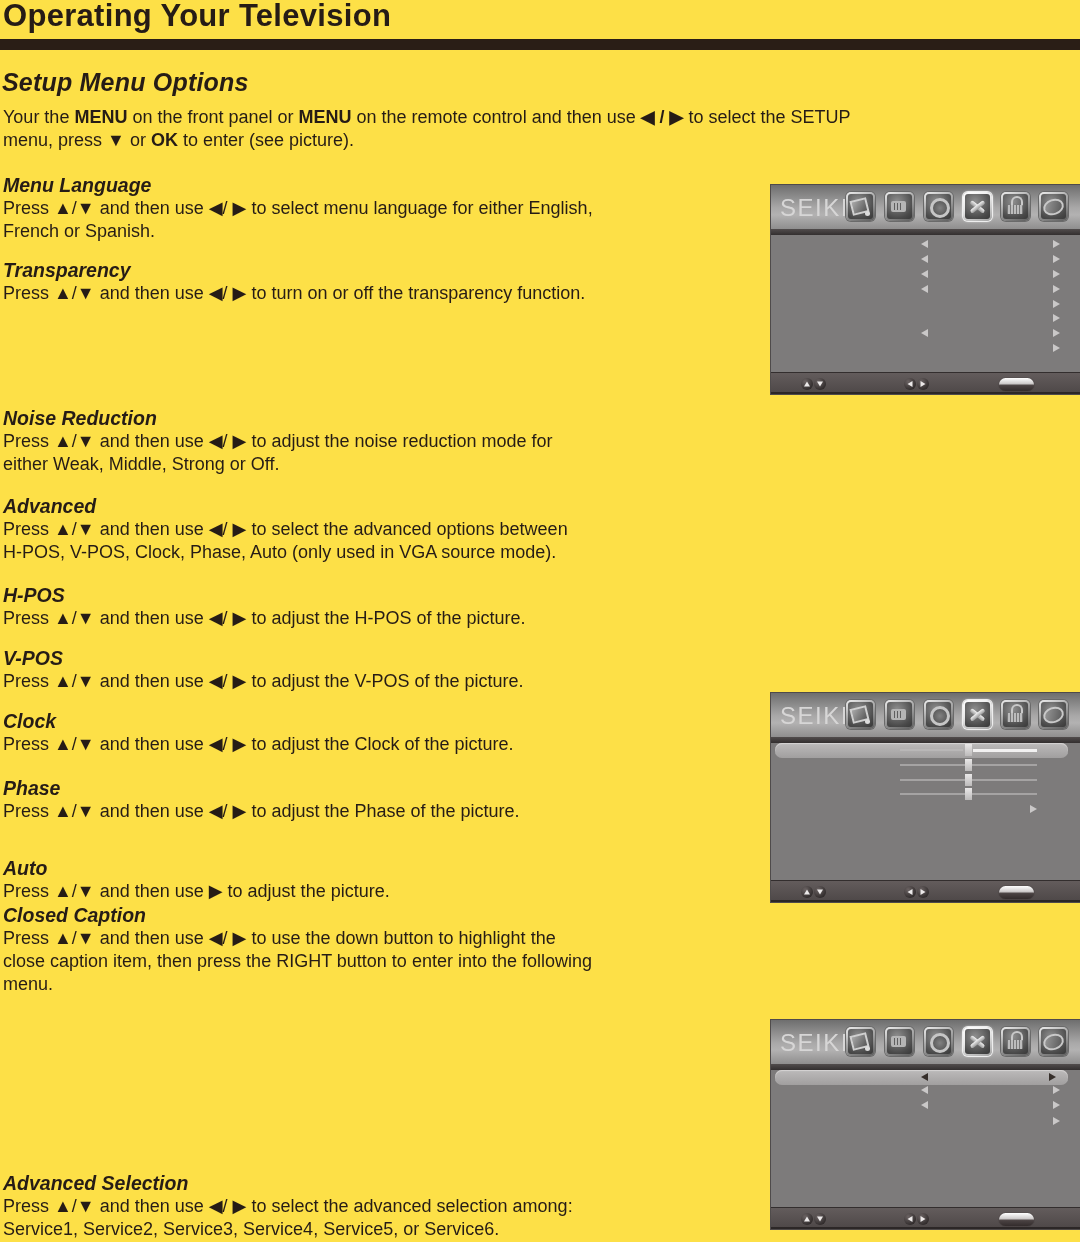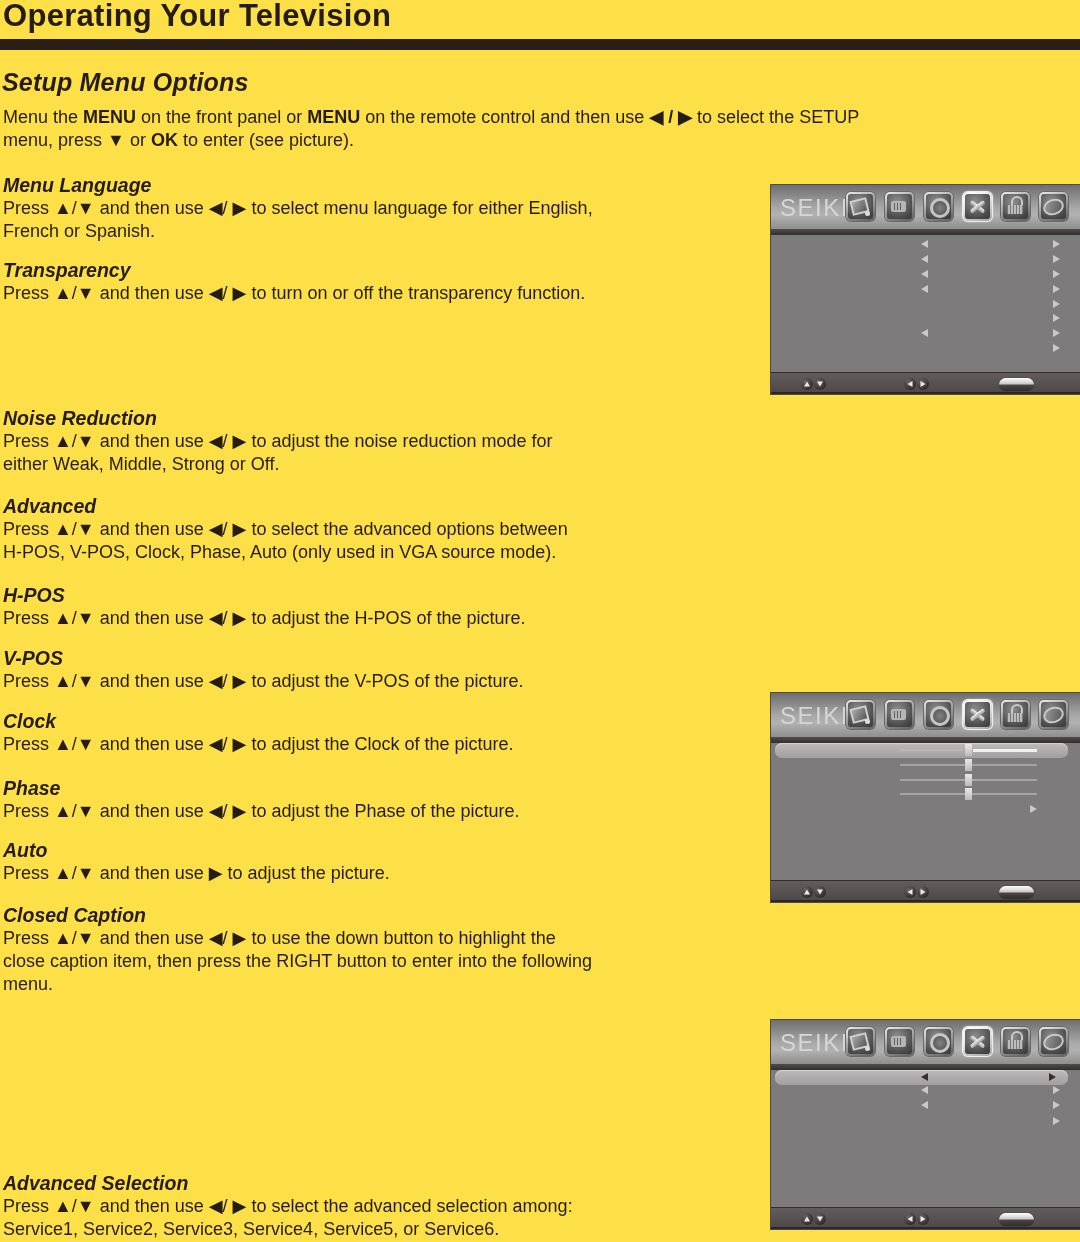--- a/index.html
+++ b/index.html
@@ -15,21 +15,21 @@
         font-weight:bold; font-style:italic; letter-spacing:0.2px; }
   .intro { position:absolute; left:3px; top:106px; width:1077px; margin:0;
            font-size:18px; line-height:23px; white-space:pre-line; }
   .intro b { font-weight:bold; }
   .sec { position:absolute; left:3px; width:780px; }
   .sec h3 { margin:0; font-size:19.5px; line-height:24px; font-weight:bold; font-style:italic; }
   .sec p  { margin:0; font-size:18px; line-height:23px; white-space:pre-line; }
   .sec.s0  { top:173px; }  .sec.s1  { top:258px; }  .sec.s2  { top:316px; }
   .sec.s3  { top:406px; }  .sec.s4  { top:494px; }  .sec.s5  { top:583px; }
   .sec.s6  { top:646px; }  .sec.s7  { top:709px; }  .sec.s8  { top:776px; }
-  .sec.s9  { top:838px; }  .sec.s10 { top:903px; }  .sec.s11 { top:1171px; }
+  .sec.s9  { top:856px; }  .sec.s10 { top:903px; }  .sec.s11 { top:1171px; }
 
   
   .tv { position:absolute; left:771px; width:356px; height:209px; background:#7d7b7b;
         box-shadow:0 0 0 1px #4f4b4b; }
   .tv.t1 { top:185px; } .tv.t2 { top:693px; } .tv.t3 { top:1020px; }
   .tv-top { position:relative; height:44px;
             background:linear-gradient(180deg,#6e6e6e 0%,#a9a8a8 52%,#b3b2b2 68%,#8f8e8e 100%); }
   .tv-logo { position:absolute; left:9px; top:9px; font-size:24px; color:#d7d6d6;
              letter-spacing:1.5px; }
   .tv-sep  { height:6px; background:linear-gradient(#514c4c,#332f2f); }
@@ -102,21 +102,21 @@
 </style>
 </head>
 <body>
 
 <div class="page">
 
   <h1 class="h1">Operating Your Television</h1>
   <div class="rule"></div>
   <h2 class="h2">Setup Menu Options</h2>
 
-  <p class="intro"><span>Menu the </span><b>MENU</b><span> on the front panel or </span><b>MENU</b><span> on the remote control and then use </span><b>◀ / ▶</b><span> to select the SETUP
+  <p class="intro"><span>Your the </span><b>MENU</b><span> on the front panel or </span><b>MENU</b><span> on the remote control and then use </span><b>◀ / ▶</b><span> to select the SETUP
 menu, press </span><b>▼</b><span> or </span><b>OK</b><span> to enter (see picture).</span></p>
 
   <div class="sec s0">
     <h3>Menu Language</h3>
     <p>Press ▲/▼ and then use ◀/ ▶ to select menu language for either English,
 French or Spanish.</p>
   </div>
   <div class="sec s1">
     <h3>Transparency</h3>
     <p>Press ▲/▼ and then use ◀/ ▶ to turn on or off the transparency function.</p>

